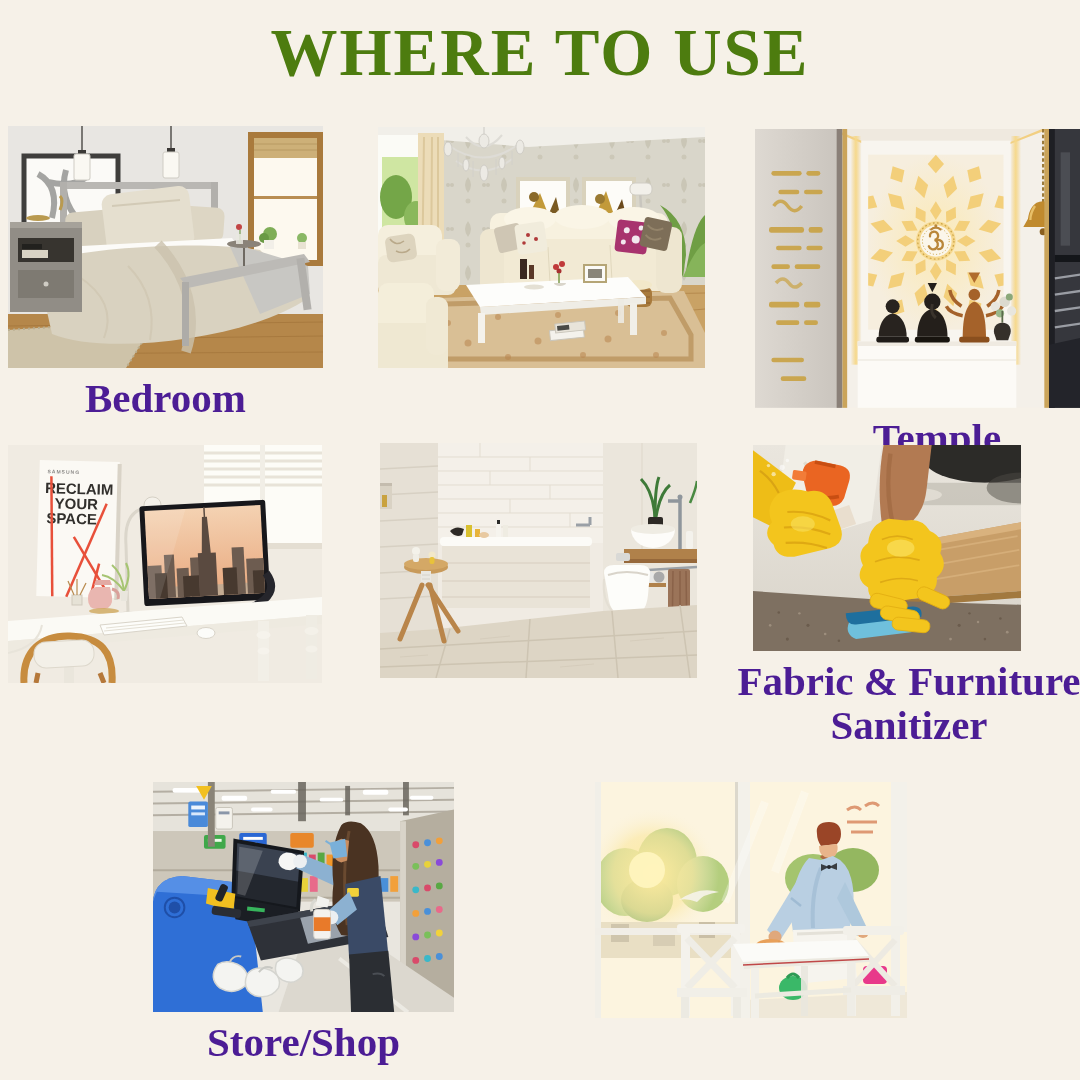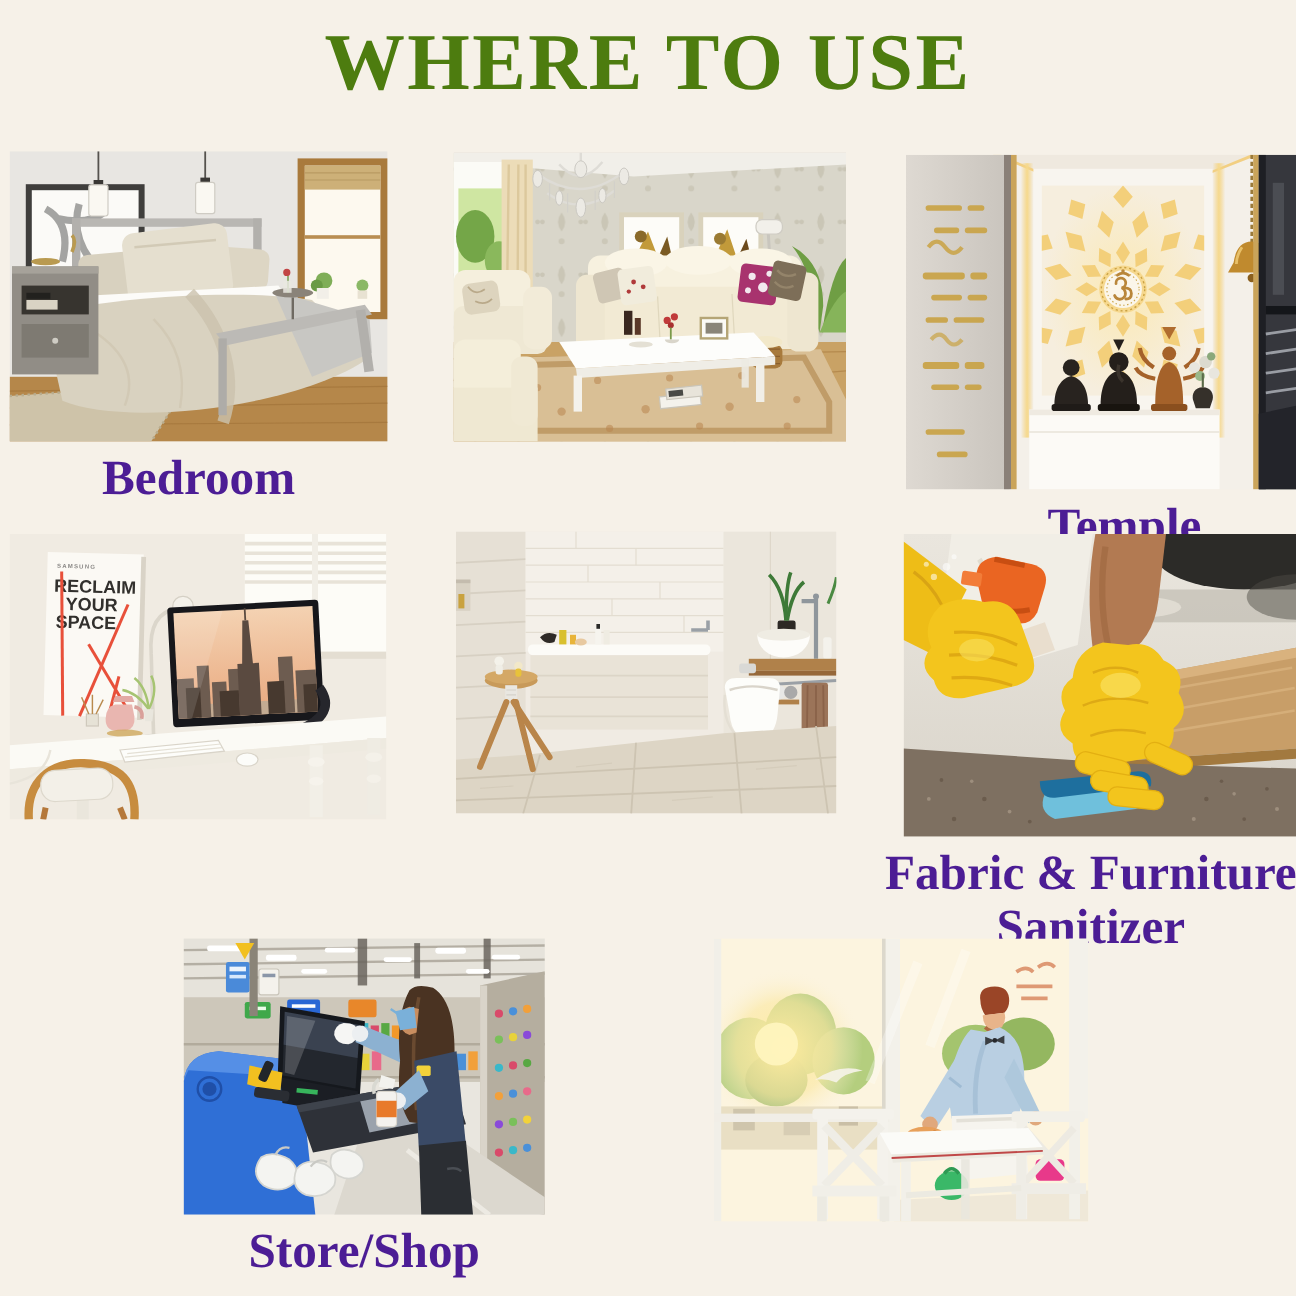--- a/index.html
+++ b/index.html
@@ -581,21 +581,21 @@
         <line x1="50" y1="142" x2="64" y2="198"></line>
         <line x1="48" y1="142" x2="78" y2="188"></line>
     </g>
     <circle cx="36" cy="108" r="4" fill="#f4f2ea"></circle>
       <rect x="33" y="111" width="6" height="8" rx="2" fill="#f0eee6"></rect>
     <circle cx="52" cy="112" r="3.5" fill="#f2e8c9"></circle>
       <rect x="49.5" y="114" width="5" height="7" rx="2" fill="#e8c23a"></rect>
   </svg>
 </figure>
 
-<figure class="cell" style="left:753px;top:445px;width:328px">
+<figure class="cell" style="left:753px;top:445px;width:268px">
   <svg class="photo" viewBox="0 0 312 240" width="312" height="240" role="img" aria-label="Yellow-gloved hands spraying sanitizer from an orange bottle and wiping a surface with a blue sponge">
     <defs>
       <linearGradient id="fbg" x1="0" y1="0" x2="0" y2="1">
           <stop offset="0" stop-color="#eae6de"></stop>
           <stop offset="1" stop-color="#d8d3c9"></stop>
         </linearGradient>
     </defs>
     <rect width="312" height="240" fill="url(#fbg)"></rect>
     <ellipse cx="270" cy="14" rx="72" ry="30" fill="#2c2b28"></ellipse>
     <ellipse cx="312" cy="50" rx="40" ry="18" fill="#413f3a" opacity=".8"></ellipse>

